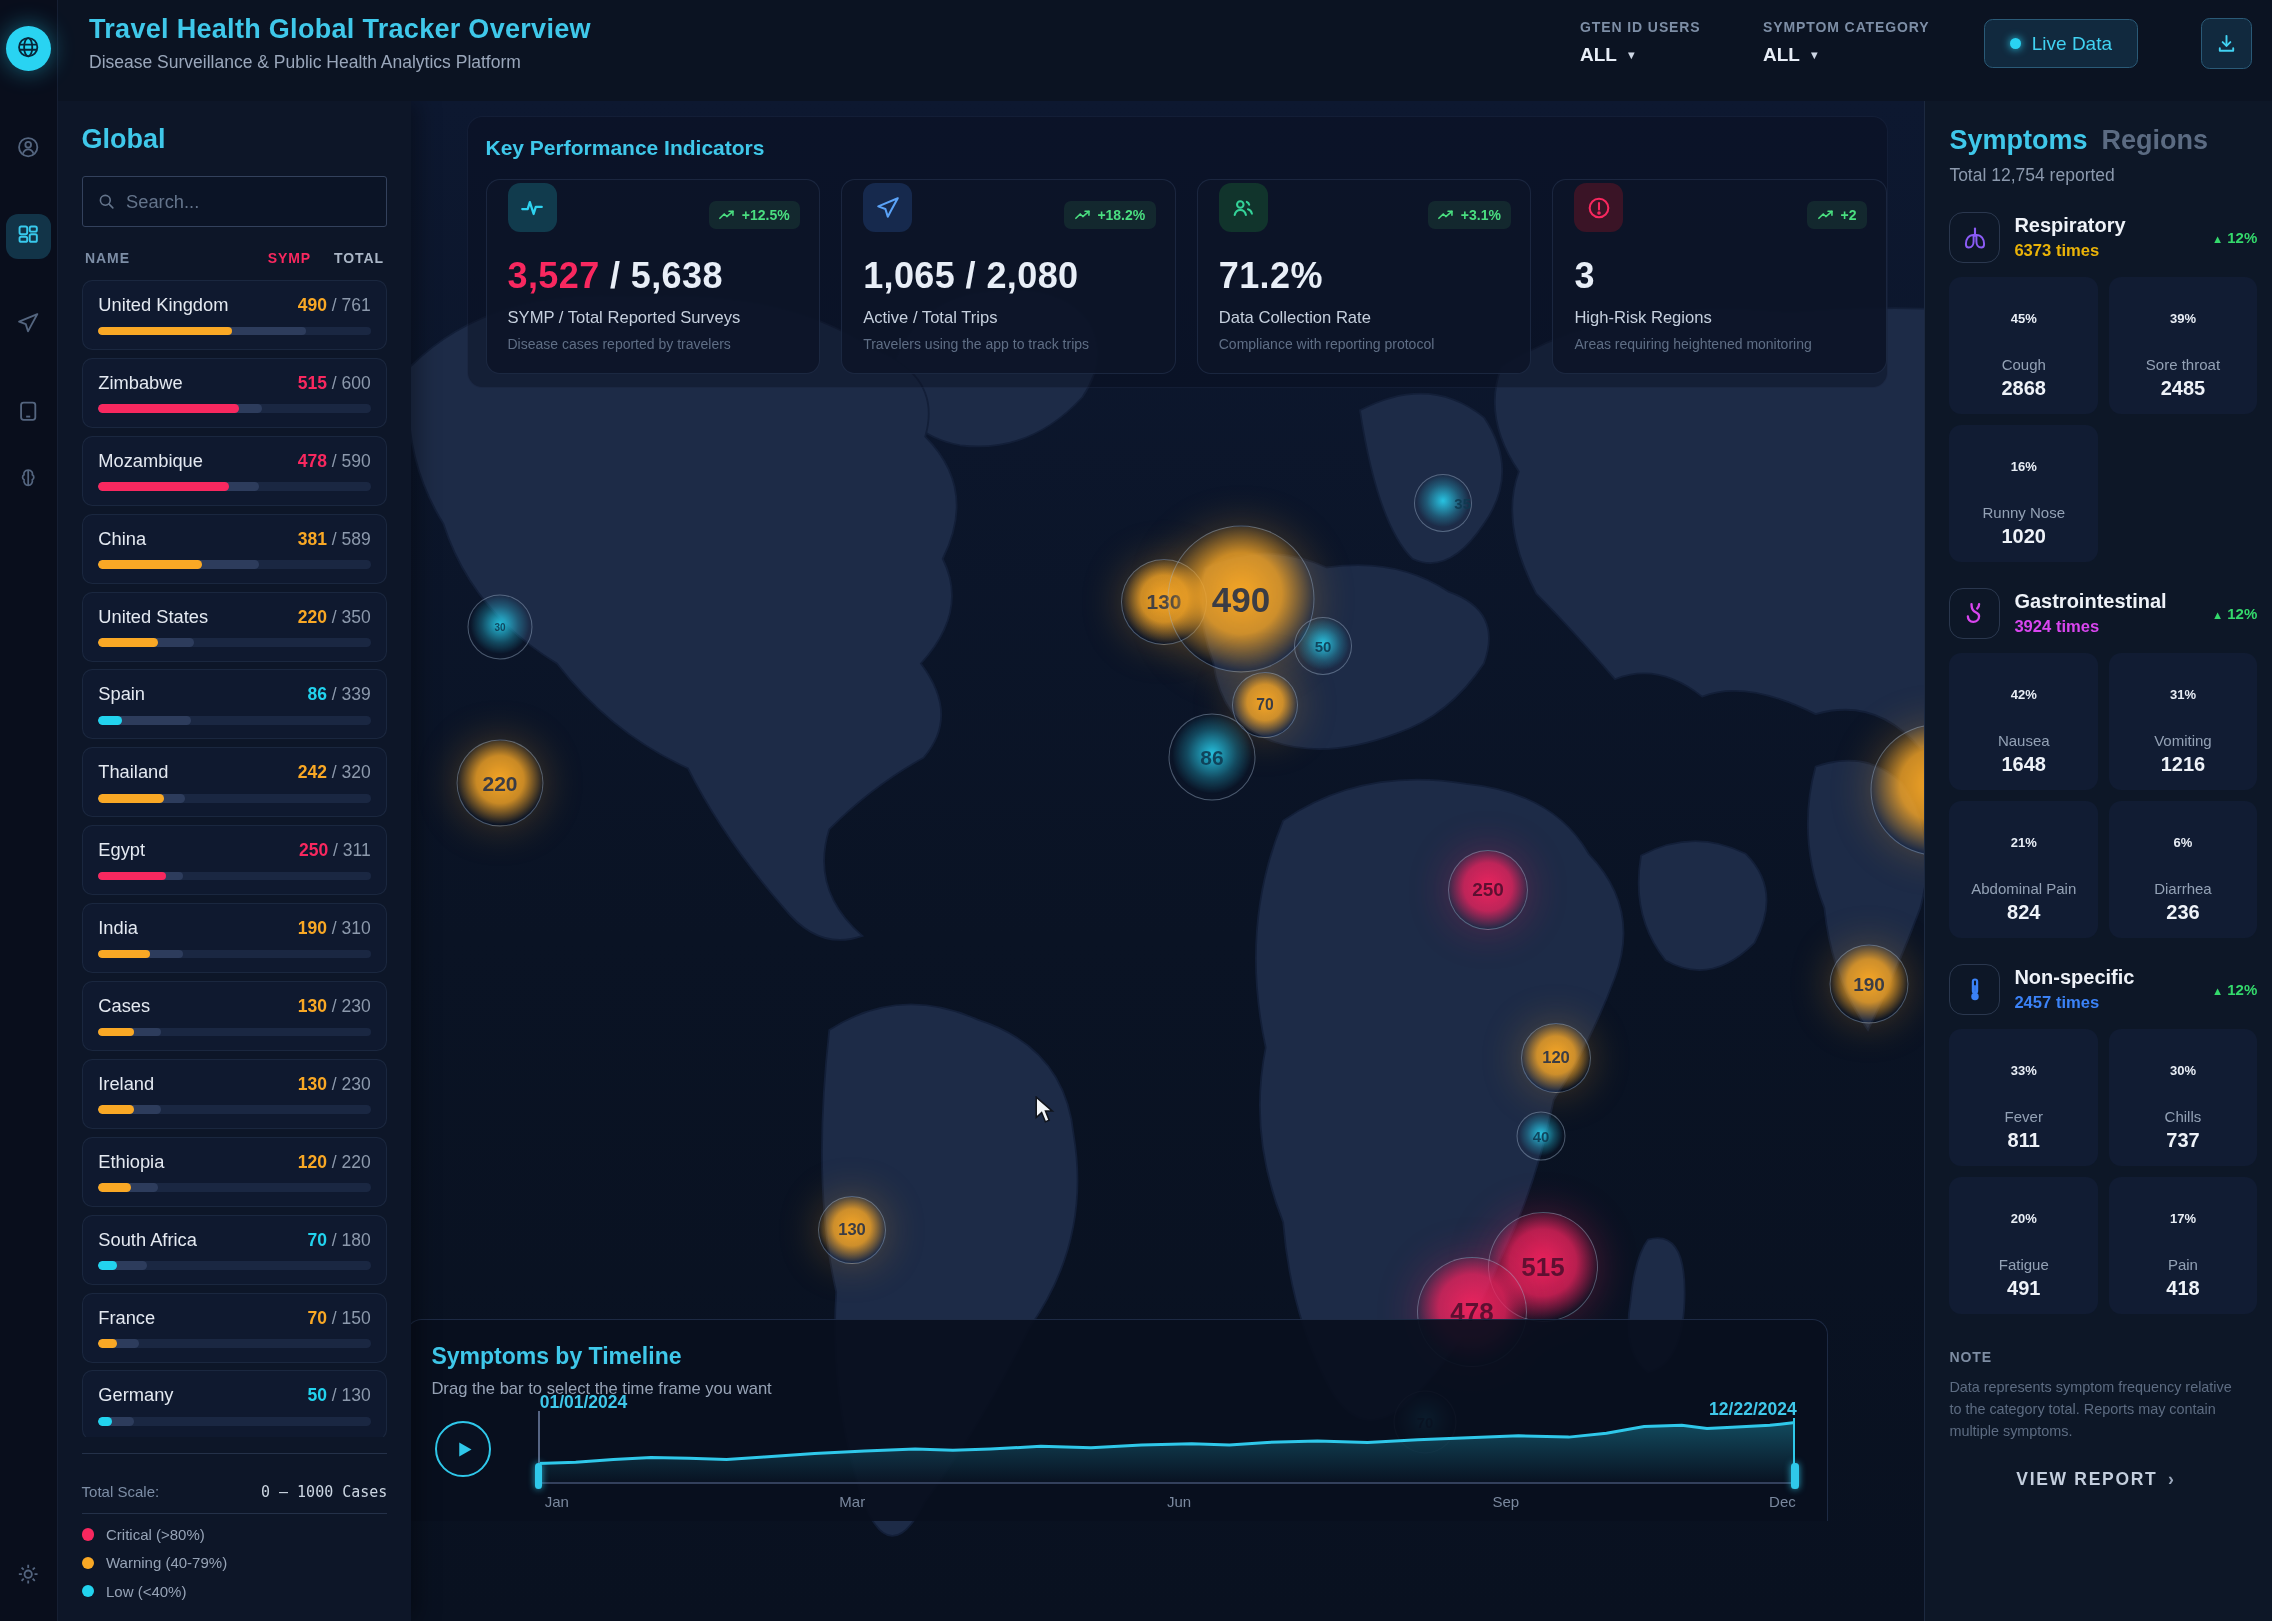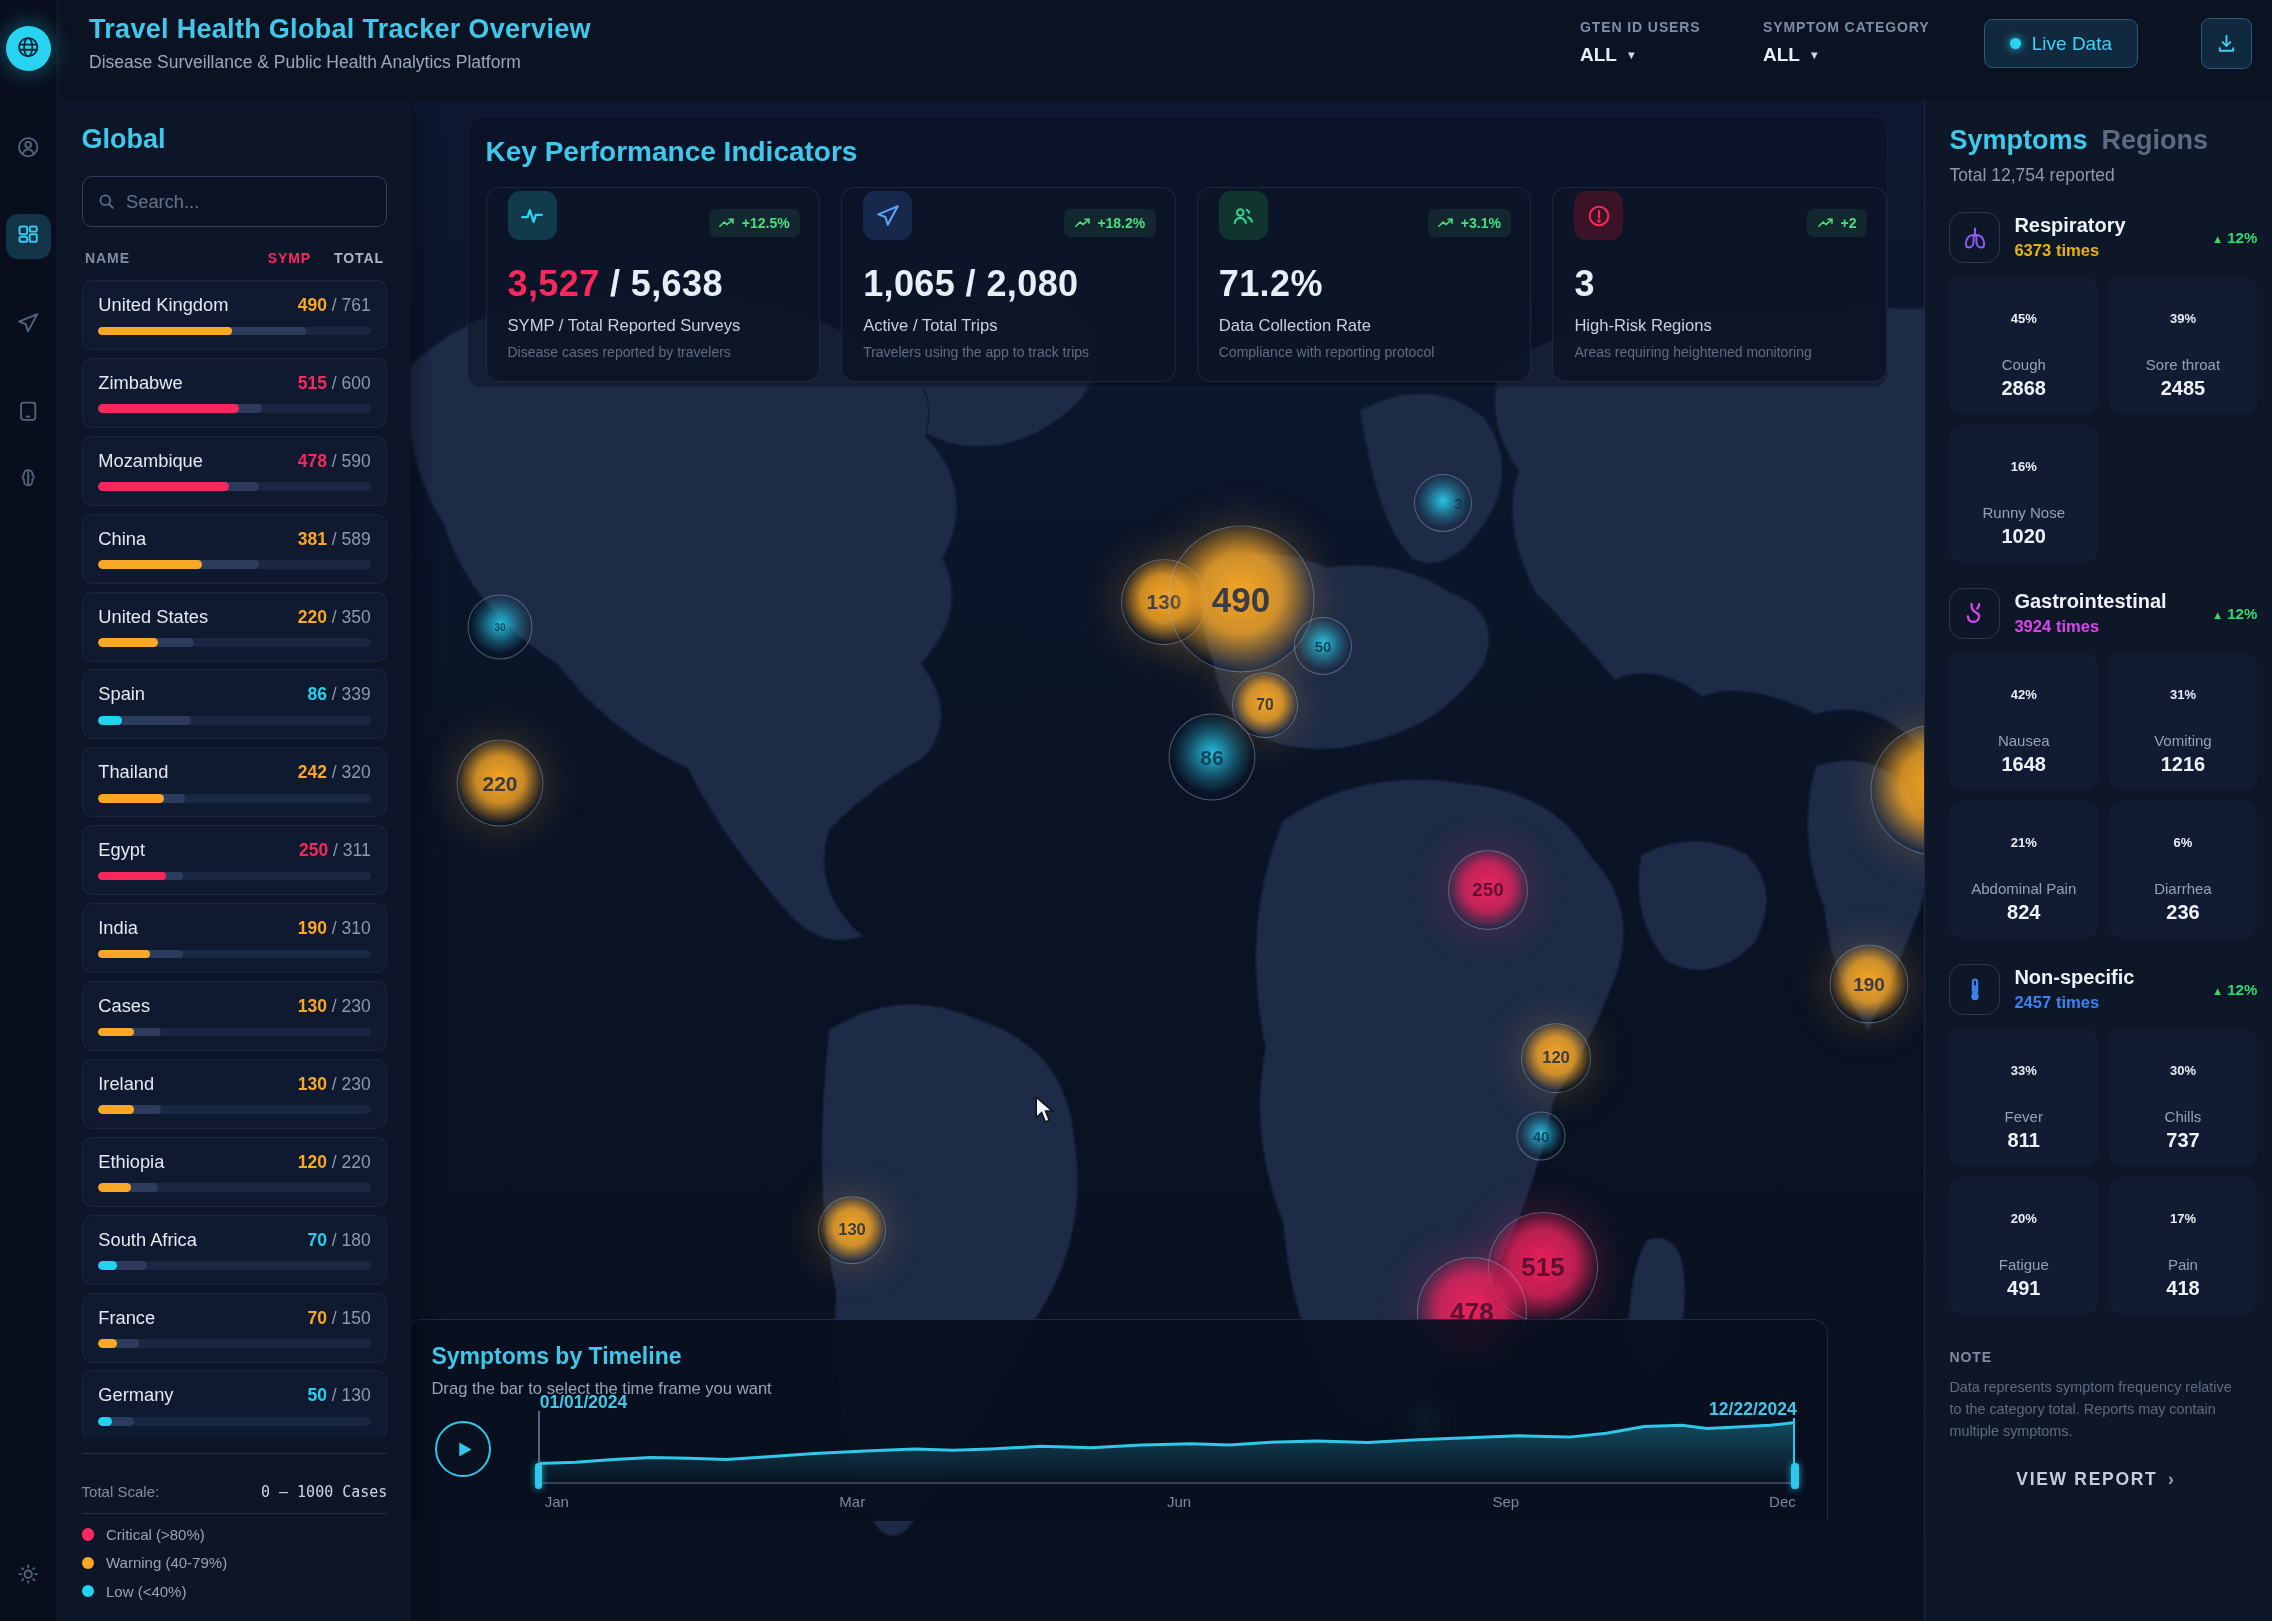--- a/index.html
+++ b/index.html
@@ -21,21 +21,21 @@
   .hfilter .fvalue { margin-top:8.7px; font-size:19px; font-weight:700; color:#e8eef7; display:flex; align-items:center; gap:8.7px; cursor:pointer; }
   .hfilter .caret { font-size:11.3px; color:#cdd6e4; }
   #live-btn { position:absolute; left:1926px; top:19px; width:154px; height:49px; border-radius:8.7px; background:#11293e; border:0.9px solid #2a5a77; display:flex; align-items:center; justify-content:center; gap:10.5px; color:#41d2f2; font-size:19px; cursor:pointer; }
   #live-dot { width:11.3px; height:11.3px; border-radius:50%; background:#29d3f2; box-shadow:0 0 8.7px #29d3f2; }
   #download-btn { position:absolute; left:2143px; top:17.5px; width:51px; height:51px; border-radius:8.7px; background:#11293e; border:0.9px solid #2a5a77; display:flex; align-items:center; justify-content:center; color:#41d2f2; cursor:pointer; }
   #download-btn svg { width:23px; height:23px; }
 
   
   #left-panel { position:absolute; left:58px; top:101px; width:353px; height:1520px; background:#0d1628; z-index:25; padding:23px 23.6px 0 23.6px; box-shadow:7px 0 21px rgba(0,0,0,.35); }
   #global-title { font-size:27px; font-weight:700; color:#3fc8ea; }
-  #search-box { margin-top:21px; height:51px; border:0.9px solid #33415c; border-radius:10px; display:flex; align-items:center; padding:0 14px; gap:10.5px; color:#64748b; background:rgba(10,18,34,.4); }
+  #search-box { margin-top:21px; height:51px; border:0.9px solid #33415c; border-radius:3px; display:flex; align-items:center; padding:0 14px; gap:10.5px; color:#64748b; background:rgba(10,18,34,.4); }
   #search-box svg { width:19px; height:19px; flex:none; }
   #search-input { flex:1; background:transparent; border:none; outline:none; font-size:18.3px; color:#cbd5e1; font-family:"Liberation Sans",sans-serif; }
   #search-input::placeholder { color:#64748b; }
   #list-header { margin-top:23px; display:flex; font-size:14px; font-weight:700; letter-spacing:0.9px; padding:0 3.5px; }
   #col-name { flex:1; color:#7d8ea6; }
   #col-symp { color:#f8285f; margin-right:23px; }
   #col-total { color:#aab6c6; }
   #country-list { position:relative; margin-top:14px; height:1157px; overflow:hidden; display:flex; flex-direction:column; gap:7.9px; }
   .country-row { flex:none; height:70px; background:rgba(19,30,52,.55); border:0.9px solid rgba(90,110,150,.16); border-radius:10.5px; padding:13px 15.7px 0 15.7px; cursor:pointer; }
   .crow-top { display:flex; align-items:baseline; }
@@ -56,21 +56,21 @@
   #map-area { position:absolute; left:58px; top:101px; width:1866px; height:1520px; background:linear-gradient(180deg,#0d1830 0%,#0a1324 55%,#091120 100%); overflow:hidden; z-index:10; }
   #map-svg { position:absolute; left:-58px; top:-101px; width:2273px; height:1622px; }
   .bubble { position:absolute; border-radius:50%; border:1.7px solid rgba(165,185,210,.42); display:flex; align-items:center; justify-content:center; font-weight:700; cursor:pointer; transform:translate(-50%,-50%); }
   .bubble span { opacity:.88; }
   .bubble.warning { background:radial-gradient(circle at 50% 46%, rgba(250,168,37,.98) 0%, rgba(250,168,37,.8) 38%, rgba(250,168,37,.14) 66%, transparent 72%); color:#243049; box-shadow:0 0 40px rgba(250,168,37,.25); }
   .bubble.critical { background:radial-gradient(circle at 50% 46%, rgba(244,35,95,.96) 0%, rgba(244,35,95,.75) 42%, rgba(244,35,95,.14) 68%, transparent 74%); color:#4d0e2c; box-shadow:0 0 40px rgba(244,35,95,.28); }
   .bubble.low { background:radial-gradient(circle at 50% 46%, rgba(41,211,242,.9) 0%, rgba(41,211,242,.28) 40%, transparent 64%); color:#0e3950; }
 
   
   #kpi-wrap { position:absolute; left:409px; top:15px; width:1421px; height:272px; background:rgba(9,15,30,.42); border:0.9px solid rgba(70,95,140,.14); border-radius:15.7px; padding:19px 0 0 17.5px; }
-  #kpi-heading { font-size:28px; font-weight:700; color:#3fc8ea; }
+  #kpi-heading { font-size:21px; font-weight:700; color:#3fc8ea; }
   #kpi-cards { margin-top:19px; display:flex; gap:21px; }
   .kpi-card { position:relative; width:376px; height:195px; background:rgba(12,20,40,.88); border:0.9px solid rgba(84,105,150,.22); border-radius:14px; padding:3px 21px; }
   .kpi-icon { width:49px; height:49px; border-radius:12.2px; display:flex; align-items:center; justify-content:center; }
   .kpi-icon svg { width:26px; height:26px; }
   .kpi-badge { position:absolute; right:19px; top:21px; display:flex; align-items:center; gap:7px; background:rgba(34,84,61,.32); border-radius:7px; padding:6.1px 10.5px; font-size:14px; font-weight:700; color:#4ade80; }
   .kpi-badge svg { width:15.7px; height:10.5px; }
   .kpi-value { margin-top:23px; font-size:36px; font-weight:600; color:#e8eef7; letter-spacing:0.4px; }
   .kpi-label { margin-top:11.3px; font-size:16.6px; color:#c6d0de; }
   .kpi-sub { margin-top:7.9px; font-size:14px; color:#5f6e85; }
 

